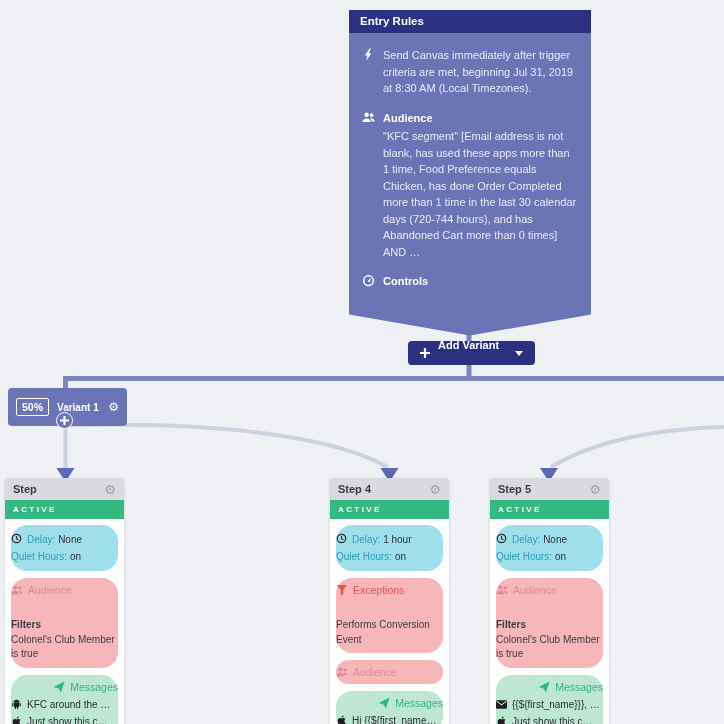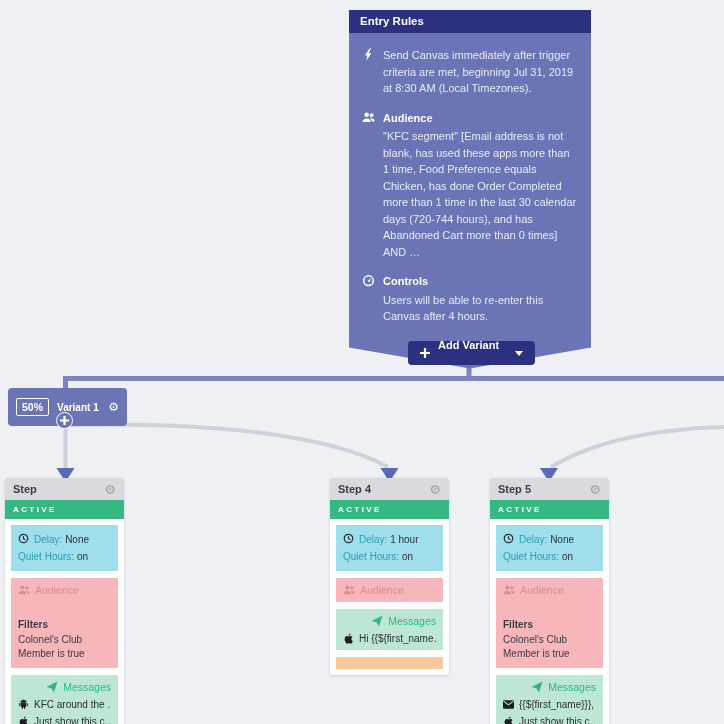--- a/index.html
+++ b/index.html
@@ -69,21 +69,21 @@
   .step-header{
     background:#d9dade;border-radius:3px 3px 0 0;height:22px;
     display:flex;align-items:center;justify-content:space-between;padding:0 8px;
   }
   .step-title{font-size:11px;font-weight:bold;color:#3b3b45;}
   .active-bar{
     background:#35b882;color:#fff;font-size:8px;font-weight:bold;
     letter-spacing:2.4px;padding:5px 0 5px 8px;
   }
   .step-body{padding:6px;}
-  .sub{border-radius:0;padding:6px 7px;margin-bottom:7px;font-size:10px;color:#30303a;}
+  .sub{border-radius:16px;padding:6px 0;margin-bottom:7px;font-size:10px;color:#30303a;}
   .sub:last-child{margin-bottom:0;}
   .sub .icn{display:inline-flex;vertical-align:-1px;margin-right:5px;}
   .sub .icn svg{width:11px;height:11px;}
   .sub-header{display:flex;align-items:center;font-size:10.5px;}
   .sub-header .icn{margin-right:5px;display:flex;}
   .sub-header .icn svg{width:12px;height:12px;fill:currentColor;}
   .sub.schedule{background:#9fdeeb;line-height:1.7;}
   .sub.schedule .lbl{color:#2aa0b5;}
   .sub.schedule .icn svg{fill:none;stroke:#2aa0b5;}
   .sub.audience,.sub.exceptions{background:#f6b6ba;}
@@ -142,21 +142,20 @@
     </div>
     <div class="entry-section">
       <span class="entry-icn">
         <svg viewBox="0 0 14 14">
             <path d="M7 1.2A6 6 0 0 0 1 7.2a6 6 0 0 0 12 0 6 6 0 0 0-6-6zm0 1.6a4.4 4.4 0 0 1 4.4 4.4A4.4 4.4 0 0 1 7 11.6 4.4 4.4 0 0 1 2.6 7.2 4.4 4.4 0 0 1 7 2.8z"></path>
             <path d="m9.7 4.1-2.2 2.4a1.1 1.1 0 1 0 1.2 1.2z"></path>
           </svg>
       </span>
       <div>
         <div class="entry-title">Controls</div>
-        <div>Users will be able to re-enter this Canvas after 4 hours.</div>
       </div>
     </div>
   </div>
 </div>
 
 <div class="add-variant">
   <span class="plus">
     <svg viewBox="0 0 10 10">
         <path d="M5 0v10M0 5h10" stroke="#fff" stroke-width="2.2"></path>
       </svg>
@@ -260,20 +259,33 @@
       <div class="step-body">
         <div class="sub schedule">
           <div class="sch-row"><span class="icn">
               <svg viewBox="0 0 12 12">
                 <circle cx="6" cy="6" r="4.6" stroke-width="1.4" fill="none" stroke="currentColor"></circle>
                 <path d="M6 3.2V6.2l2 1.1" stroke-width="1.2" fill="none" stroke="currentColor"></path>
               </svg>
             </span><span class="lbl">Delay: </span><span class="val">1 hour</span></div>
           <div class="sch-row"><span class="lbl">Quiet Hours: </span><span class="val">on</span></div>
         </div>
+        <div class="sub exceptions">
+          <div class="sub-header">
+            <span class="icn">
+              <svg viewBox="0 0 14 14">
+                <path d="M.8 1.2h12.4L8.6 6.6v5l-3.2 1.7V6.6z"></path>
+              </svg>
+            </span>
+            <span>Exceptions</span>
+          </div>
+          <div class="sub-body">
+            <div>Performs Conversion Event</div>
+          </div>
+        </div>
         <div class="sub audience">
           <div class="sub-header">
             <span class="icn">
               <svg viewBox="0 0 14 13">
                 <circle cx="5" cy="3.6" r="2.4"></circle>
                 <path d="M.6 11.4c0-2.4 2-3.9 4.4-3.9s4.4 1.5 4.4 3.9z"></path>
                 <circle cx="10.4" cy="4" r="2"></circle>
                 <path d="M10 7.3c2 .1 3.6 1.5 3.6 3.4h-3.1c-.2-1.4-.9-2.6-2-3.2.5-.2 1-.2 1.5-.2z"></path>
               </svg>
             </span>

